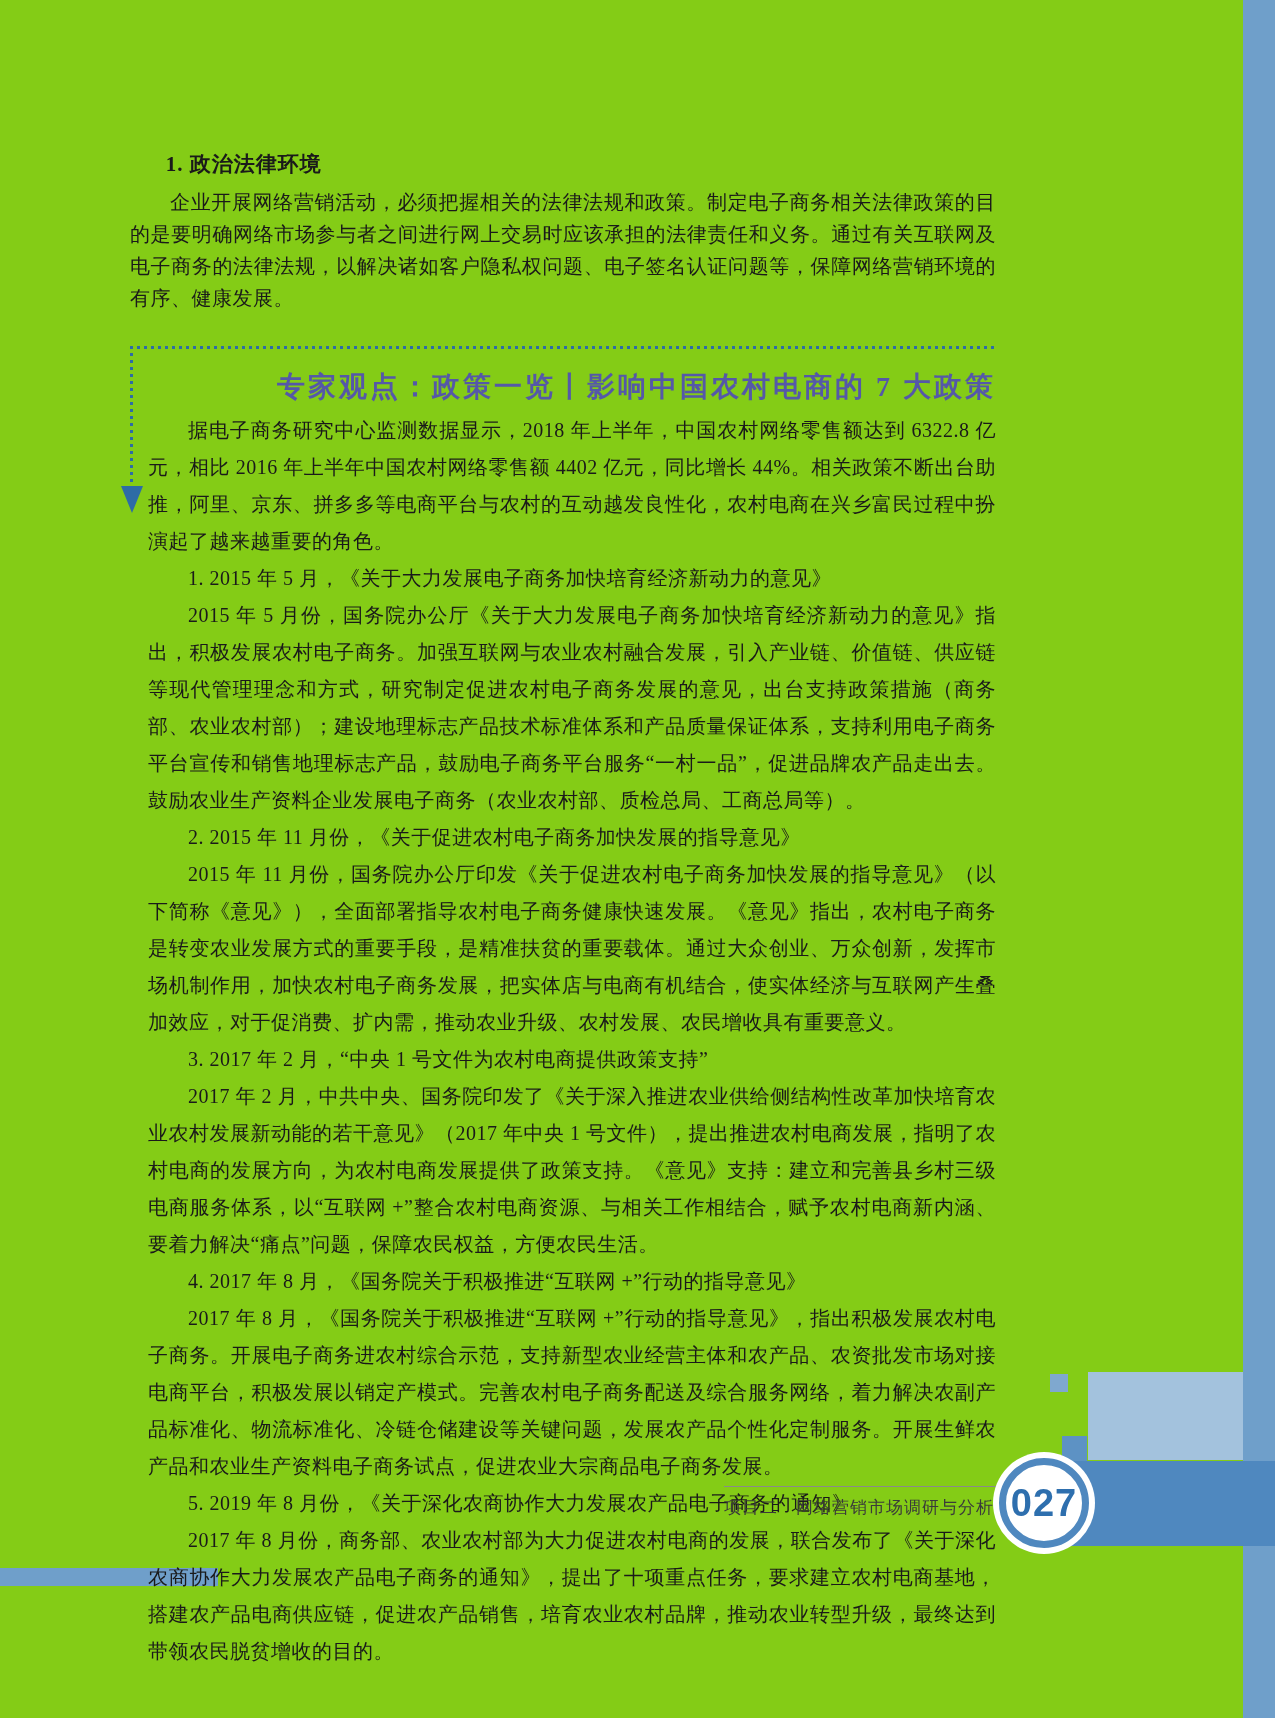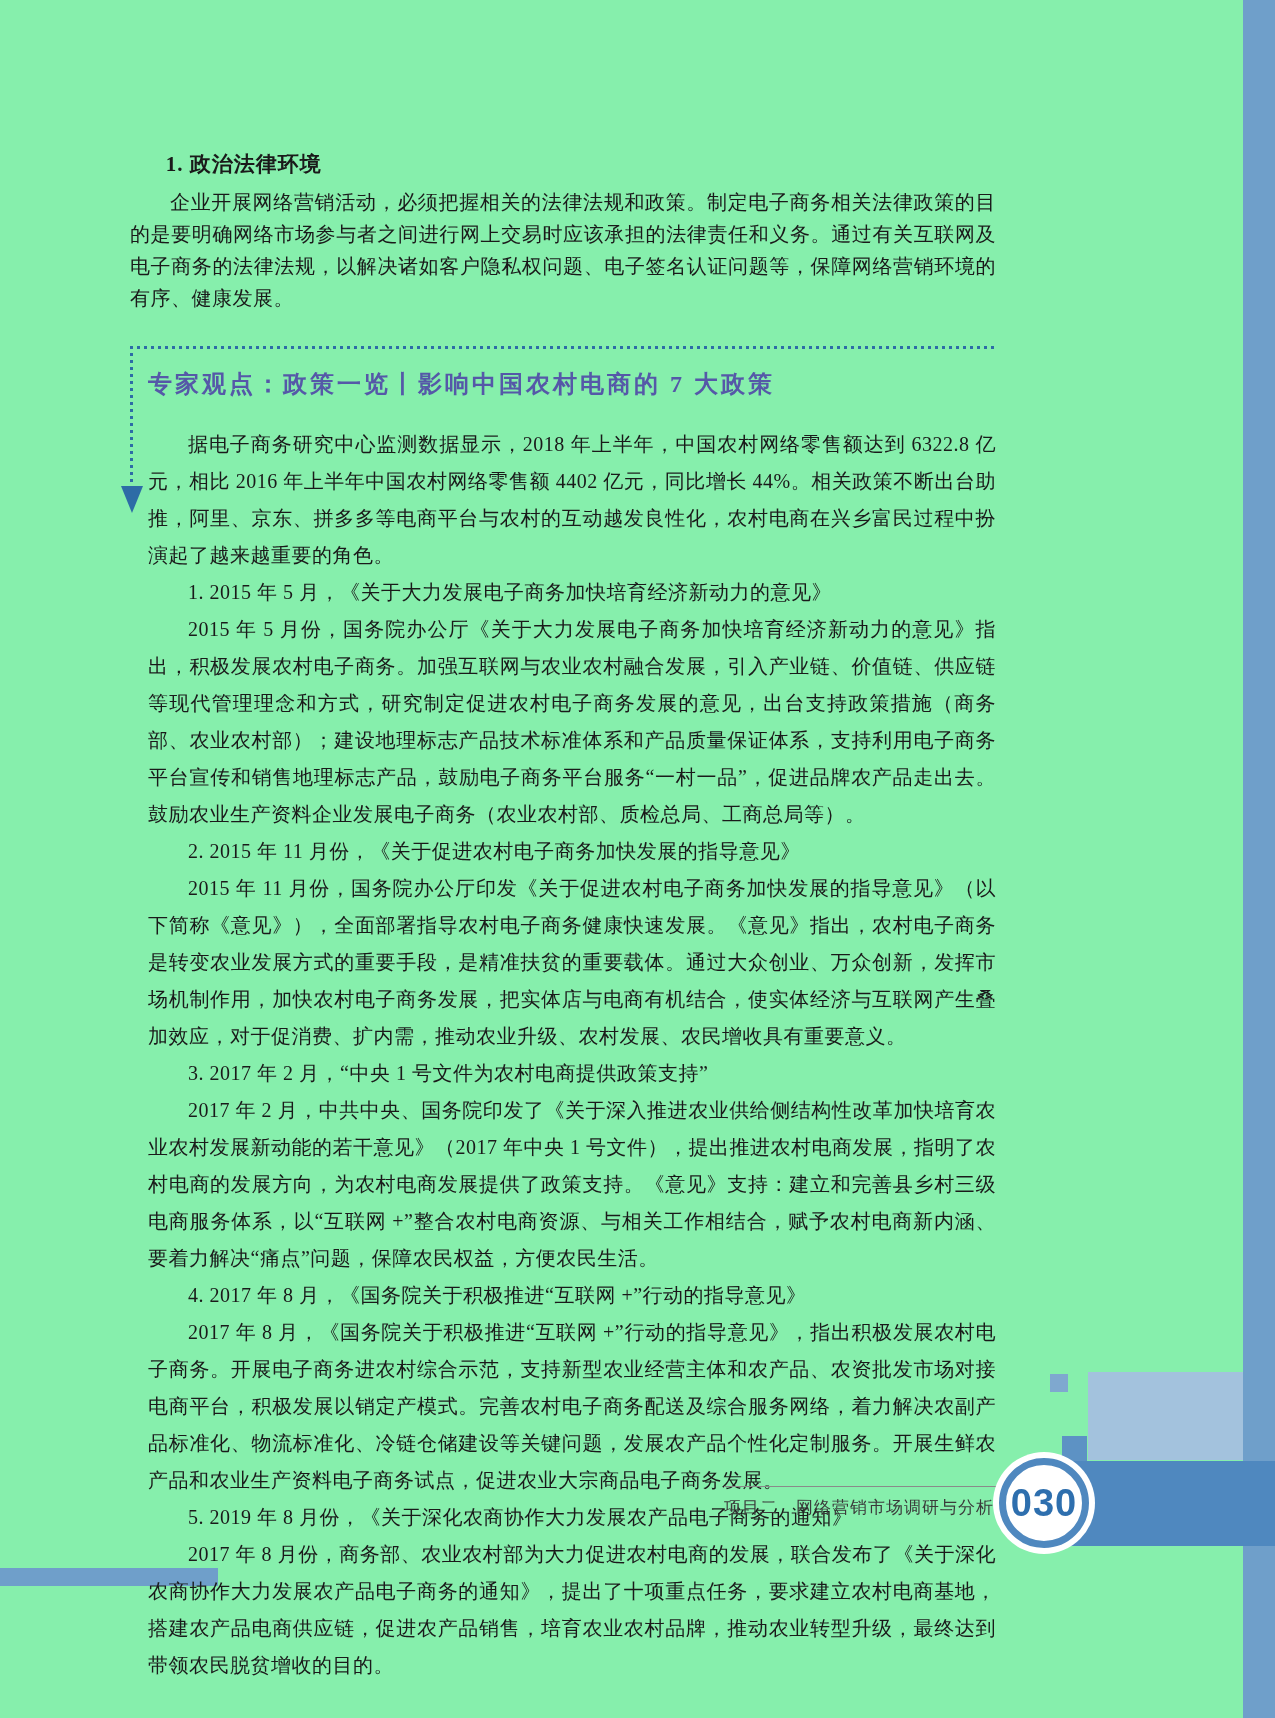--- a/index.html
+++ b/index.html
@@ -5,21 +5,21 @@
   * { margin: 0; padding: 0; box-sizing: border-box; }
   html, body { background: #ffffff; }
   body {
     width: 1275px; height: 1718px;
     font-family: "Liberation Serif", "DejaVu Serif", serif;
     color: #1a1a1a;
   }
   .page {
     position: relative;
     width: 1275px; height: 1718px;
-    background: #86efac;
+    background: #84cc16;
     overflow: hidden;
   }
 
   
   .right-bar {
     position: absolute; top: 0; right: 0;
     width: 32px; height: 1718px;
     background: #6f9fca;
   }
 
@@ -84,26 +84,26 @@
     background: repeating-linear-gradient(to bottom, #2d6ca6 0 3px, transparent 3px 7px);
   }
   .arrow-down {
     position: absolute; top: 140px; left: -9px;
     width: 0; height: 0;
     border-left: 11px solid transparent;
     border-right: 11px solid transparent;
     border-top: 27px solid #2d6ca6;
   }
   .box-title {
-    text-align: left;
+    text-align: right;
     color: #5558a8;
-    font-size: 24px;
+    font-size: 28px;
     font-weight: bold;
     letter-spacing: 3px;
-    margin: 6px 0 26px 0;
+    margin: 6px 0 6px 0;
   }
   .box-paragraph, .policy-heading, .policy-body {
     font-size: 20px;
     line-height: 37px;
     text-align: justify;
     text-indent: 2em;
     letter-spacing: 0.5px;
   }
 
   
@@ -194,16 +194,16 @@
 
   </div>
 
   <div class="footer">
     <div class="footer-rule"></div>
     <div class="footer-text">项目二　网络营销市场调研与分析</div>
   </div>
 
   <div class="page-tab"></div>
   <div class="page-circle">
-    <span class="page-number">030</span>
+    <span class="page-number">027</span>
   </div>
 
 </div>
 
 </body></html>

